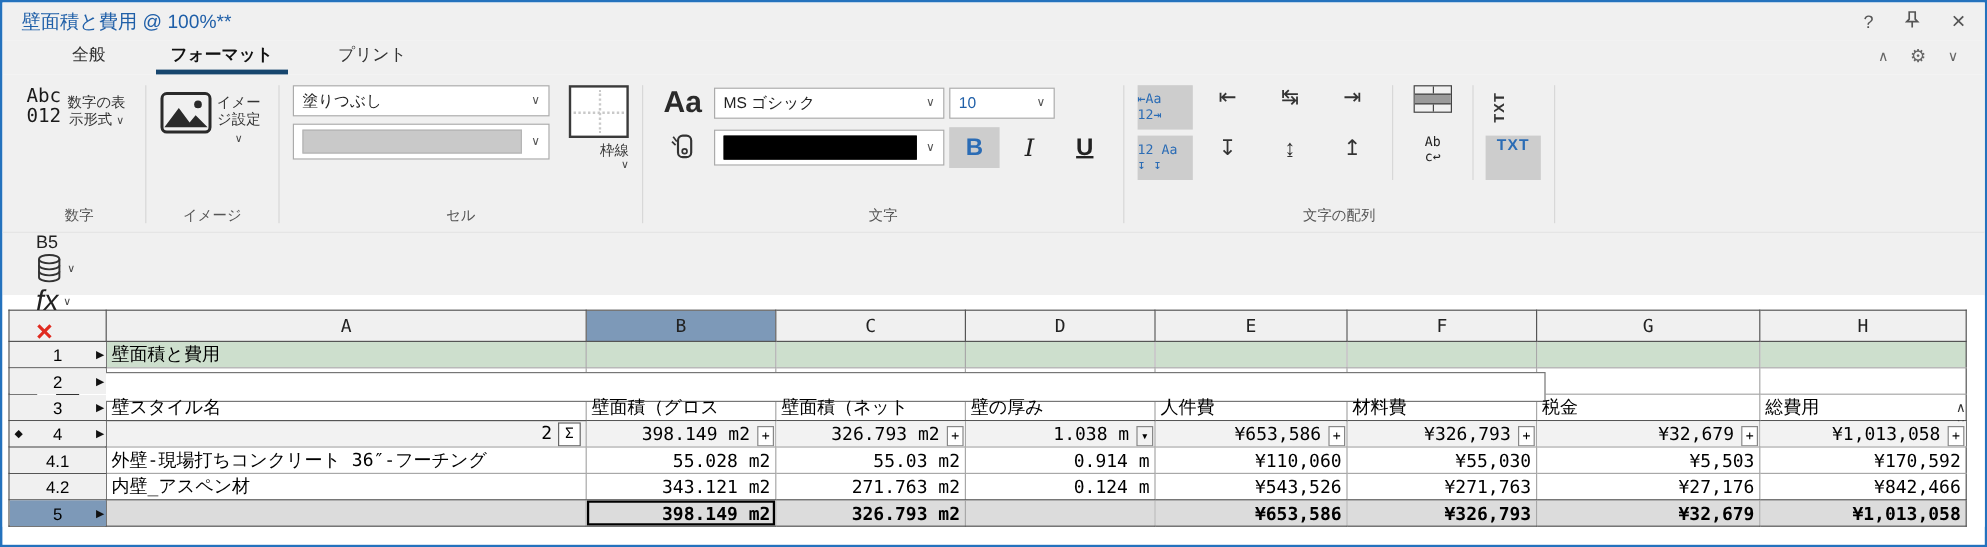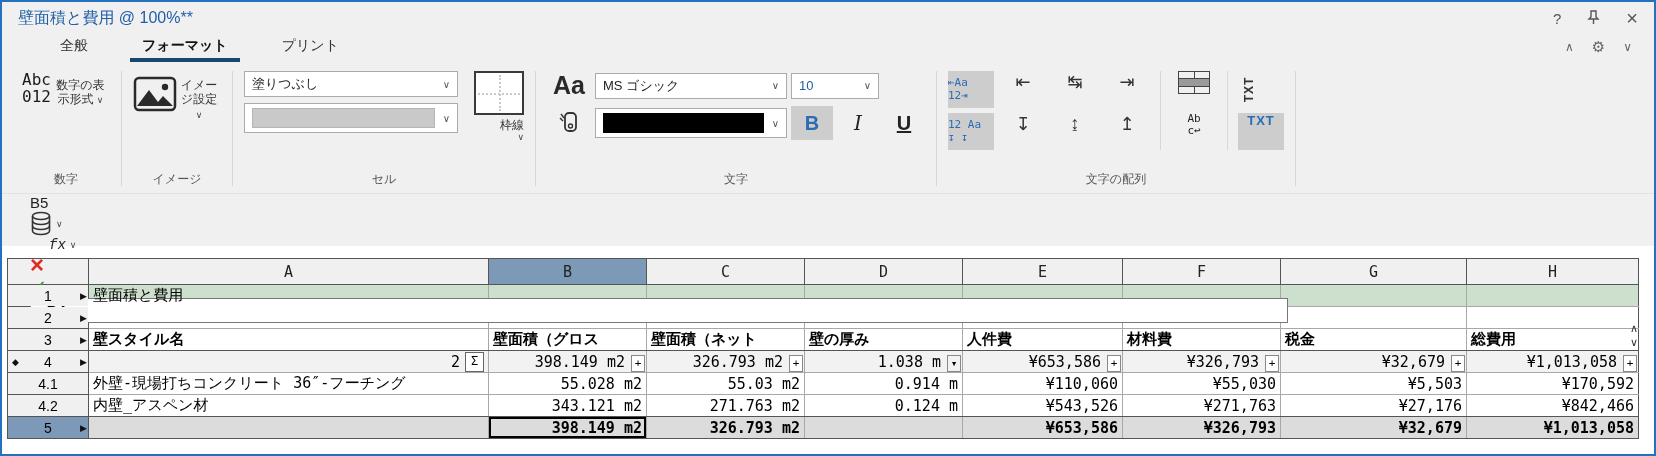--- a/index.html
+++ b/index.html
@@ -59,41 +59,41 @@
   .mergeic .mr>div{flex:1;border-right:1px solid #444;}
   .mergeic .mr>div:last-child{border-right:none;}
   .mergeic .mm{flex:1;background:#9a9a9a;border-top:1px solid #444;border-bottom:1px solid #444;}
   .wrapic{font-size:11px;line-height:1.1;color:#222;text-align:center;font-family:"DejaVu Sans Mono",monospace;}
   .vtxt{transform:rotate(-90deg);font-size:12px;font-weight:bold;letter-spacing:1px;color:#333;}
   .txtlbl{font-size:13px;font-weight:bold;letter-spacing:1px;}
   
   .formulabar{height:52px;background:#f0f0f0;border-top:1px solid #e3e3e3;display:flex;align-items:flex-start;padding-left:28px;flex-direction:column;}
   .cellref{font-size:15px;color:#222;width:42px;}
   .fb-ic{display:flex;align-items:center;gap:4px;margin-right:16px;}
-  .fx{font-family:Liberation Mono, monospace;font-style:italic;font-size:14px;color:#222;margin-left:19px;}
+  .fx{font-family:Liberation Sans, sans-serif;font-style:italic;font-size:24px;color:#222;}
   .cancel{color:#e02b20;font-size:24px;font-weight:bold;margin-right:18px;line-height:1;}
   .confirm{color:#2aa12e;font-size:21px;font-weight:bold;margin-right:14px;line-height:1;}
   .formula-input{width:1258px;height:36px;background:#fff;border:1px solid #767676;font-size:15px;padding:3px 7px;box-sizing:border-box;}
   .fref{color:#000000;font-weight:bold;text-decoration:underline;}
   .fb-spin{margin-left:auto;margin-right:16px;display:flex;flex-direction:column;gap:3px;color:#333;font-size:11px;line-height:1;align-items:center;}
   
   .sheet{padding:12px 0 0 5px;background:#fff;}
   table{border-collapse:collapse;table-layout:fixed;width:1631px;font-family:"DejaVu Sans Mono","DejaVu Sans",sans-serif;border:1px solid #555;}
   th,td{height:22px;padding:0 4px;font-size:15px;white-space:nowrap;overflow:hidden;box-sizing:border-box;}
   th{height:26px;background:#f0f0f0;font-weight:normal;color:#222;border:1px solid #555;}
   th.colsel{background:var(--selected-header-bg,#7d99b8);}
   td{border:1px solid #a8a8a8;color:#000;}
   td.rh{background:#f0f0f0;border-color:#555;text-align:center;font-size:14px;position:relative;font-family:"Liberation Sans","DejaVu Sans",sans-serif;}
   td.rh .rh-arrow{position:absolute;right:1px;top:50%;transform:translateY(-50%);font-size:9px;color:#111;}
   td.rh .rh-diamond{position:absolute;left:4px;top:50%;transform:translateY(-50%);font-size:9px;color:#111;}
   td.rh.rhsel{background:var(--selected-header-bg,#7d99b8);}
   .num{text-align:right;}
   tr.r1 td.data{background:var(--row1-bg,#cddfcd);}
   tr.r1 td.data:first-of-type{font-weight:bold;}
-  tr.r3 td.data{font-weight:bold;}
+  tr.r3 td.data{font-weight:normal;}
   tr.r3 td.data{border-bottom-color:#555;}
   th{border-bottom-color:#555;}
   tr.r4 td.data{background:var(--row4-bg,#f2f2f2);}
   tr.r42 td.data{border-bottom-color:#555;}
   tr.r5 td.data{background:var(--row5-bg,#dcdcdc);font-weight:bold;border-bottom-color:#555;}
   td.data:last-child{border-right-color:#555;}
   td.has-badge{position:relative;padding-right:21px;}
   .badge{position:absolute;right:1px;bottom:0;width:14px;height:17px;background:#fff;border:1px solid #888;font-size:11px;line-height:15px;text-align:center;color:#000;font-weight:normal;box-sizing:border-box;}
   .badge.dd{font-size:7px;line-height:16px;background:#f2f2f2;}
   .sigma{display:inline-block;width:17px;height:18px;border:1px solid #666;background:#fff;font-size:12px;line-height:17px;text-align:center;margin-left:5px;vertical-align:middle;font-weight:normal;}

